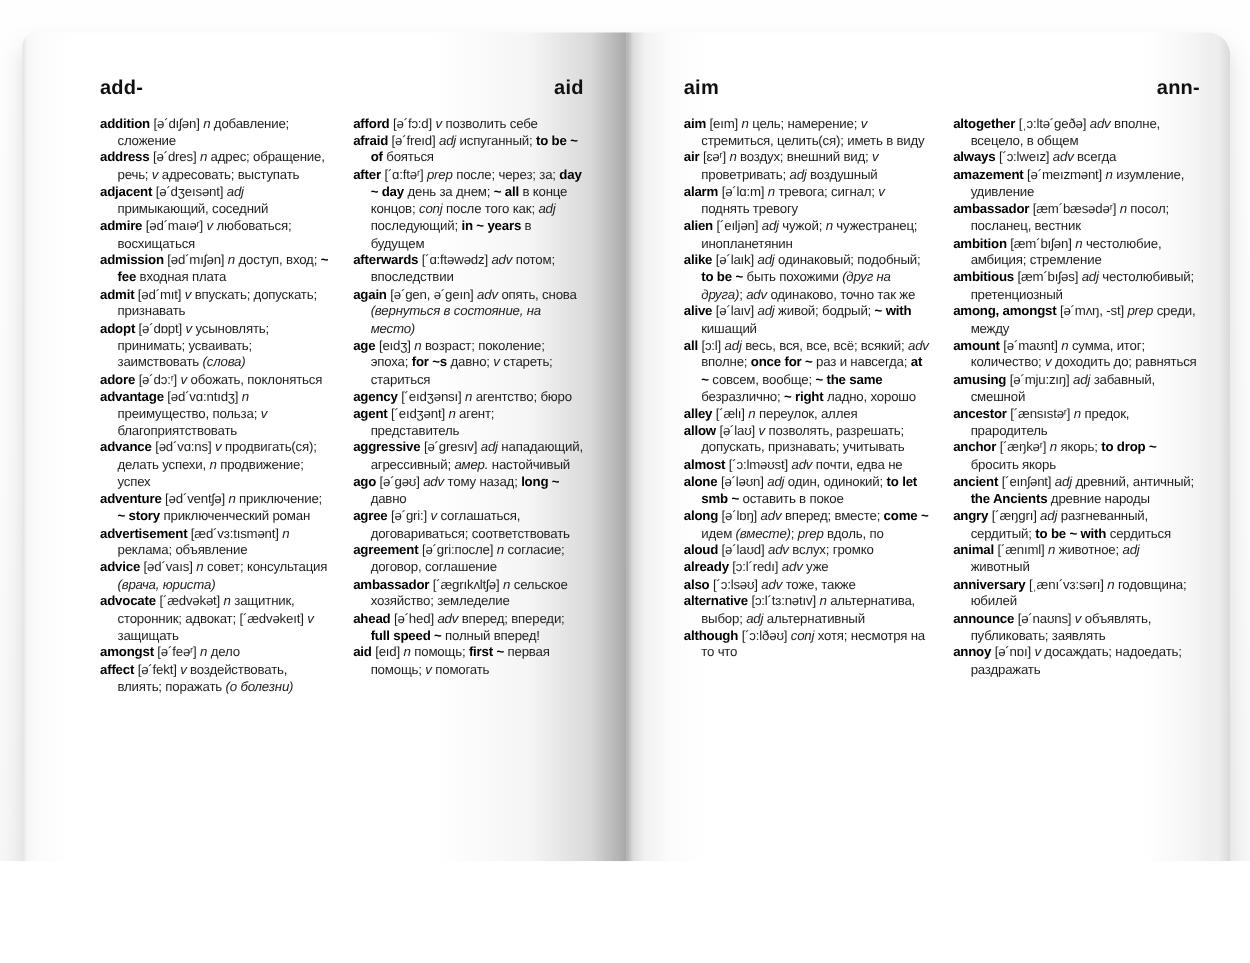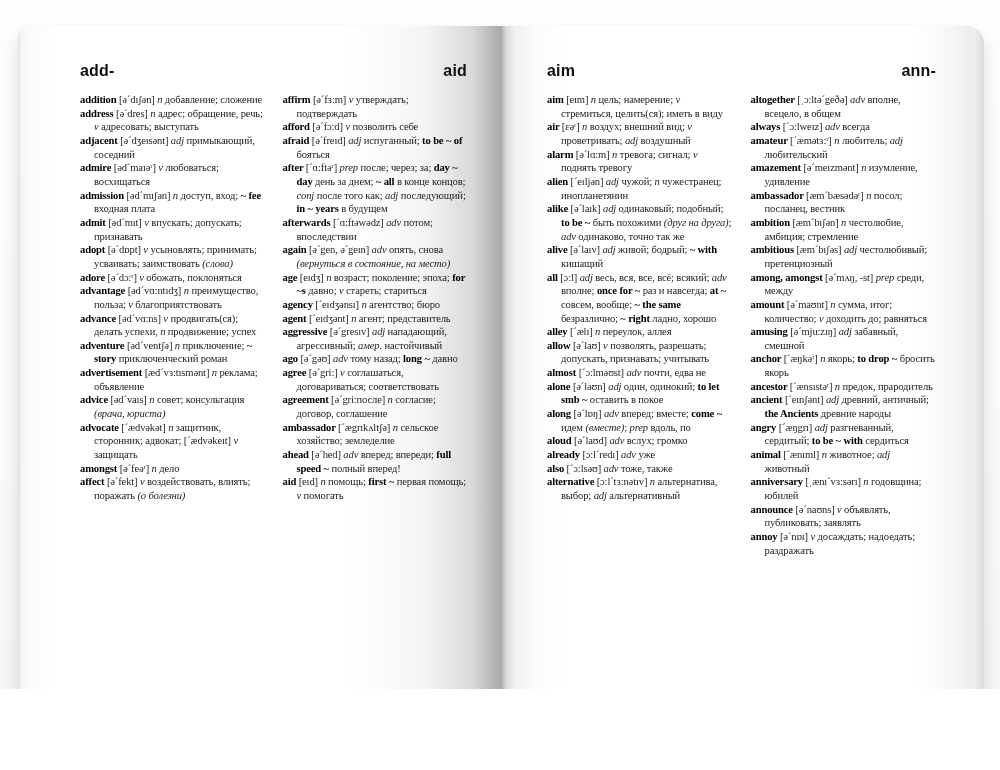--- a/index.html
+++ b/index.html
@@ -31,24 +31,24 @@
     border-radius:0 18px 14px 0;
     background:linear-gradient(270deg,#dadada 0%,#eeeeee 38%,rgba(255,255,255,0) 100%);
   }
   .cover-lip{
     position:absolute;left:8px;right:8px;bottom:-7px;height:20px;z-index:0;
     border-bottom:2px solid #ececec;
     border-radius:0 0 45% 45% / 0 0 18px 18px;
   }
   .page-inner{position:absolute;inset:0;display:flex;flex-direction:column;}
   .page-left  .page-inner{padding:36px 34px 0 62px;}
-  .page-right .page-inner{padding:36px 48px 0 46px;}
+  .page-right .page-inner{padding:36px 24px 0 46px;}
   .guides{display:flex;justify-content:space-between;align-items:flex-start;
     font-weight:700;font-size:16px;color:#101010;margin-bottom:13px;letter-spacing:.2px;}
-  .cols{display:flex;gap:18px;flex:1;min-height:0;font-family:Liberation Serif, serif;}
+  .cols{display:flex;gap:18px;flex:1;min-height:0;}
   .col{flex:1;font-size:10.6px;line-height:1.29;color:#1d1d1d;letter-spacing:-0.15px;}
   .entry{padding-left:14px;text-indent:-14px;}
   .entry .b{font-weight:700;color:#000;}
   .entry .i{font-style:italic;}
   .entry .n{}
   .pagenum{position:absolute;bottom:26px;left:0;right:0;text-align:center;
     font-weight:700;font-size:14px;color:#242424;}
 </style>
 </head>
 <body>
@@ -76,21 +76,20 @@
               <div class="entry"><span class="b">advantage </span><span class="n">[əd´vɑ:ntıdʒ] </span><span class="i">n </span><span class="n">преимущество, польза; </span><span class="i">v </span><span class="n">благоприятствовать</span></div>
               <div class="entry"><span class="b">advance </span><span class="n">[əd´vɑ:ns] </span><span class="i">v </span><span class="n">продвигать(ся); делать успехи, </span><span class="i">n </span><span class="n">продвижение; успех</span></div>
               <div class="entry"><span class="b">adventure </span><span class="n">[əd´ventʃə] </span><span class="i">n </span><span class="n">приключение; </span><span class="b">~ story </span><span class="n">приключенческий роман</span></div>
               <div class="entry"><span class="b">advertisement </span><span class="n">[æd´vɜ:tısmənt] </span><span class="i">n </span><span class="n">реклама; объявление</span></div>
               <div class="entry"><span class="b">advice </span><span class="n">[əd´vaıs] </span><span class="i">n </span><span class="n">совет; консультация </span><span class="i">(врача, юриста)</span></div>
               <div class="entry"><span class="b">advocate </span><span class="n">[´ædvəkət] </span><span class="i">n </span><span class="n">защитник, сторонник; адвокат; [´ædvəkeıt] </span><span class="i">v </span><span class="n">защищать</span></div>
               <div class="entry"><span class="b">amongst </span><span class="n">[ə´feəʳ] </span><span class="i">n </span><span class="n">дело</span></div>
               <div class="entry"><span class="b">affect </span><span class="n">[ə´fekt] </span><span class="i">v </span><span class="n">воздействовать, влиять; поражать </span><span class="i">(о болезни)</span></div>
             </div>
           <div class="col">
-              <div class="entry"><span class="b">affirm </span><span class="n">[ə´fɜ:m] </span><span class="i">v </span><span class="n">утверждать; подтверждать</span></div>
               <div class="entry"><span class="b">afford </span><span class="n">[ə´fɔ:d] </span><span class="i">v </span><span class="n">позволить себе</span></div>
               <div class="entry"><span class="b">afraid </span><span class="n">[ə´freıd] </span><span class="i">adj </span><span class="n">испуганный; </span><span class="b">to be ~ of </span><span class="n">бояться</span></div>
               <div class="entry"><span class="b">after </span><span class="n">[´ɑ:ftəʳ] </span><span class="i">prep </span><span class="n">после; через; за; </span><span class="b">day ~ day </span><span class="n">день за днем; </span><span class="b">~ all </span><span class="n">в конце концов; </span><span class="i">conj </span><span class="n">после того как; </span><span class="i">adj </span><span class="n">последующий; </span><span class="b">in ~ years </span><span class="n">в будущем</span></div>
               <div class="entry"><span class="b">afterwards </span><span class="n">[´ɑ:ftəwədz] </span><span class="i">adv </span><span class="n">потом; впоследствии</span></div>
               <div class="entry"><span class="b">again </span><span class="n">[ə´gen, ə´geın] </span><span class="i">adv </span><span class="n">опять, снова </span><span class="i">(вернуться в состояние, на место)</span></div>
               <div class="entry"><span class="b">age </span><span class="n">[eıdʒ] </span><span class="i">n </span><span class="n">возраст; поколение; эпоха; </span><span class="b">for ~s </span><span class="n">давно; </span><span class="i">v </span><span class="n">стареть; стариться</span></div>
               <div class="entry"><span class="b">agency </span><span class="n">[´eıdʒənsı] </span><span class="i">n </span><span class="n">агентство; бюро</span></div>
               <div class="entry"><span class="b">agent </span><span class="n">[´eıdʒənt] </span><span class="i">n </span><span class="n">агент; представитель</span></div>
               <div class="entry"><span class="b">aggressive </span><span class="n">[ə´gresıv] </span><span class="i">adj </span><span class="n">нападающий, агрессивный; </span><span class="i">амер. </span><span class="n">настойчивый</span></div>
               <div class="entry"><span class="b">ago </span><span class="n">[ə´gəʊ] </span><span class="i">adv </span><span class="n">тому назад; </span><span class="b">long ~ </span><span class="n">давно</span></div>
@@ -122,34 +121,34 @@
               <div class="entry"><span class="b">all </span><span class="n">[ɔ:l] </span><span class="i">adj </span><span class="n">весь, вся, все, всё; всякий; </span><span class="i">adv </span><span class="n">вполне; </span><span class="b">once for ~ </span><span class="n">раз и навсегда; </span><span class="b">at ~ </span><span class="n">совсем, вообще; </span><span class="b">~ the same </span><span class="n">безразлично; </span><span class="b">~ right </span><span class="n">ладно, хорошо</span></div>
               <div class="entry"><span class="b">alley </span><span class="n">[´ælı] </span><span class="i">n </span><span class="n">переулок, аллея</span></div>
               <div class="entry"><span class="b">allow </span><span class="n">[ə´laʊ] </span><span class="i">v </span><span class="n">позволять, разрешать; допускать, признавать; учитывать</span></div>
               <div class="entry"><span class="b">almost </span><span class="n">[´ɔ:lməʊst] </span><span class="i">adv </span><span class="n">почти, едва не</span></div>
               <div class="entry"><span class="b">alone </span><span class="n">[ə´ləʊn] </span><span class="i">adj </span><span class="n">один, одинокий; </span><span class="b">to let smb ~ </span><span class="n">оставить в покое</span></div>
               <div class="entry"><span class="b">along </span><span class="n">[ə´lɒŋ] </span><span class="i">adv </span><span class="n">вперед; вместе; </span><span class="b">come ~ </span><span class="n">идем </span><span class="i">(вместе)</span><span class="n">; </span><span class="i">prep </span><span class="n">вдоль, по</span></div>
               <div class="entry"><span class="b">aloud </span><span class="n">[ə´laʊd] </span><span class="i">adv </span><span class="n">вслух; громко</span></div>
               <div class="entry"><span class="b">already </span><span class="n">[ɔ:l´redı] </span><span class="i">adv </span><span class="n">уже</span></div>
               <div class="entry"><span class="b">also </span><span class="n">[´ɔ:lsəʊ] </span><span class="i">adv </span><span class="n">тоже, также</span></div>
               <div class="entry"><span class="b">alternative </span><span class="n">[ɔ:l´tɜ:nətıv] </span><span class="i">n </span><span class="n">альтернатива, выбор; </span><span class="i">adj </span><span class="n">альтернативный</span></div>
+              <div class="entry"><span class="b">although </span><span class="n">[´ɔ:lðəʊ] </span><span class="i">conj </span><span class="n">хотя; несмотря на то что</span></div>
             </div>
           <div class="col">
               <div class="entry"><span class="b">altogether </span><span class="n">[ˌɔ:ltə´geðə] </span><span class="i">adv </span><span class="n">вполне, всецело, в общем</span></div>
               <div class="entry"><span class="b">always </span><span class="n">[´ɔ:lweız] </span><span class="i">adv </span><span class="n">всегда</span></div>
-              <div class="entry"><span class="b">amateur </span><span class="n">[´æmətɜ:ʳ] </span><span class="i">n </span><span class="n">любитель; </span><span class="i">adj </span><span class="n">любительский</span></div>
               <div class="entry"><span class="b">amazement </span><span class="n">[ə´meızmənt] </span><span class="i">n </span><span class="n">изумление, удивление</span></div>
               <div class="entry"><span class="b">ambassador </span><span class="n">[æm´bæsədəʳ] </span><span class="i">n </span><span class="n">посол; посланец, вестник</span></div>
               <div class="entry"><span class="b">ambition </span><span class="n">[æm´bıʃən] </span><span class="i">n </span><span class="n">честолюбие, амбиция; стремление</span></div>
               <div class="entry"><span class="b">ambitious </span><span class="n">[æm´bıʃəs] </span><span class="i">adj </span><span class="n">честолюбивый; претенциозный</span></div>
               <div class="entry"><span class="b">among, amongst </span><span class="n">[ə´mʌŋ, -st] </span><span class="i">prep </span><span class="n">среди, между</span></div>
               <div class="entry"><span class="b">amount </span><span class="n">[ə´maʊnt] </span><span class="i">n </span><span class="n">сумма, итог; количество; </span><span class="i">v </span><span class="n">доходить до; равняться</span></div>
               <div class="entry"><span class="b">amusing </span><span class="n">[ə´mju:zıŋ] </span><span class="i">adj </span><span class="n">забавный, смешной</span></div>
+              <div class="entry"><span class="b">ancestor </span><span class="n">[´ænsıstəʳ] </span><span class="i">n </span><span class="n">предок, прародитель</span></div>
               <div class="entry"><span class="b">anchor </span><span class="n">[´æŋkəʳ] </span><span class="i">n </span><span class="n">якорь; </span><span class="b">to drop ~ </span><span class="n">бросить якорь</span></div>
-              <div class="entry"><span class="b">ancestor </span><span class="n">[´ænsıstəʳ] </span><span class="i">n </span><span class="n">предок, прародитель</span></div>
               <div class="entry"><span class="b">ancient </span><span class="n">[´eınʃənt] </span><span class="i">adj </span><span class="n">древний, античный; </span><span class="b">the Ancients </span><span class="n">древние народы</span></div>
               <div class="entry"><span class="b">angry </span><span class="n">[´æŋgrı] </span><span class="i">adj </span><span class="n">разгневанный, сердитый; </span><span class="b">to be ~ with </span><span class="n">сердиться</span></div>
               <div class="entry"><span class="b">animal </span><span class="n">[´ænıml] </span><span class="i">n </span><span class="n">животное; </span><span class="i">adj </span><span class="n">животный</span></div>
               <div class="entry"><span class="b">anniversary </span><span class="n">[ˌænı´vɜ:sərı] </span><span class="i">n </span><span class="n">годовщина; юбилей</span></div>
               <div class="entry"><span class="b">announce </span><span class="n">[ə´naʊns] </span><span class="i">v </span><span class="n">объявлять, публиковать; заявлять</span></div>
               <div class="entry"><span class="b">annoy </span><span class="n">[ə´nɒı] </span><span class="i">v </span><span class="n">досаждать; надоедать; раздражать</span></div>
             </div>
         </div>
       </div>
       <div class="pagenum">9</div>

